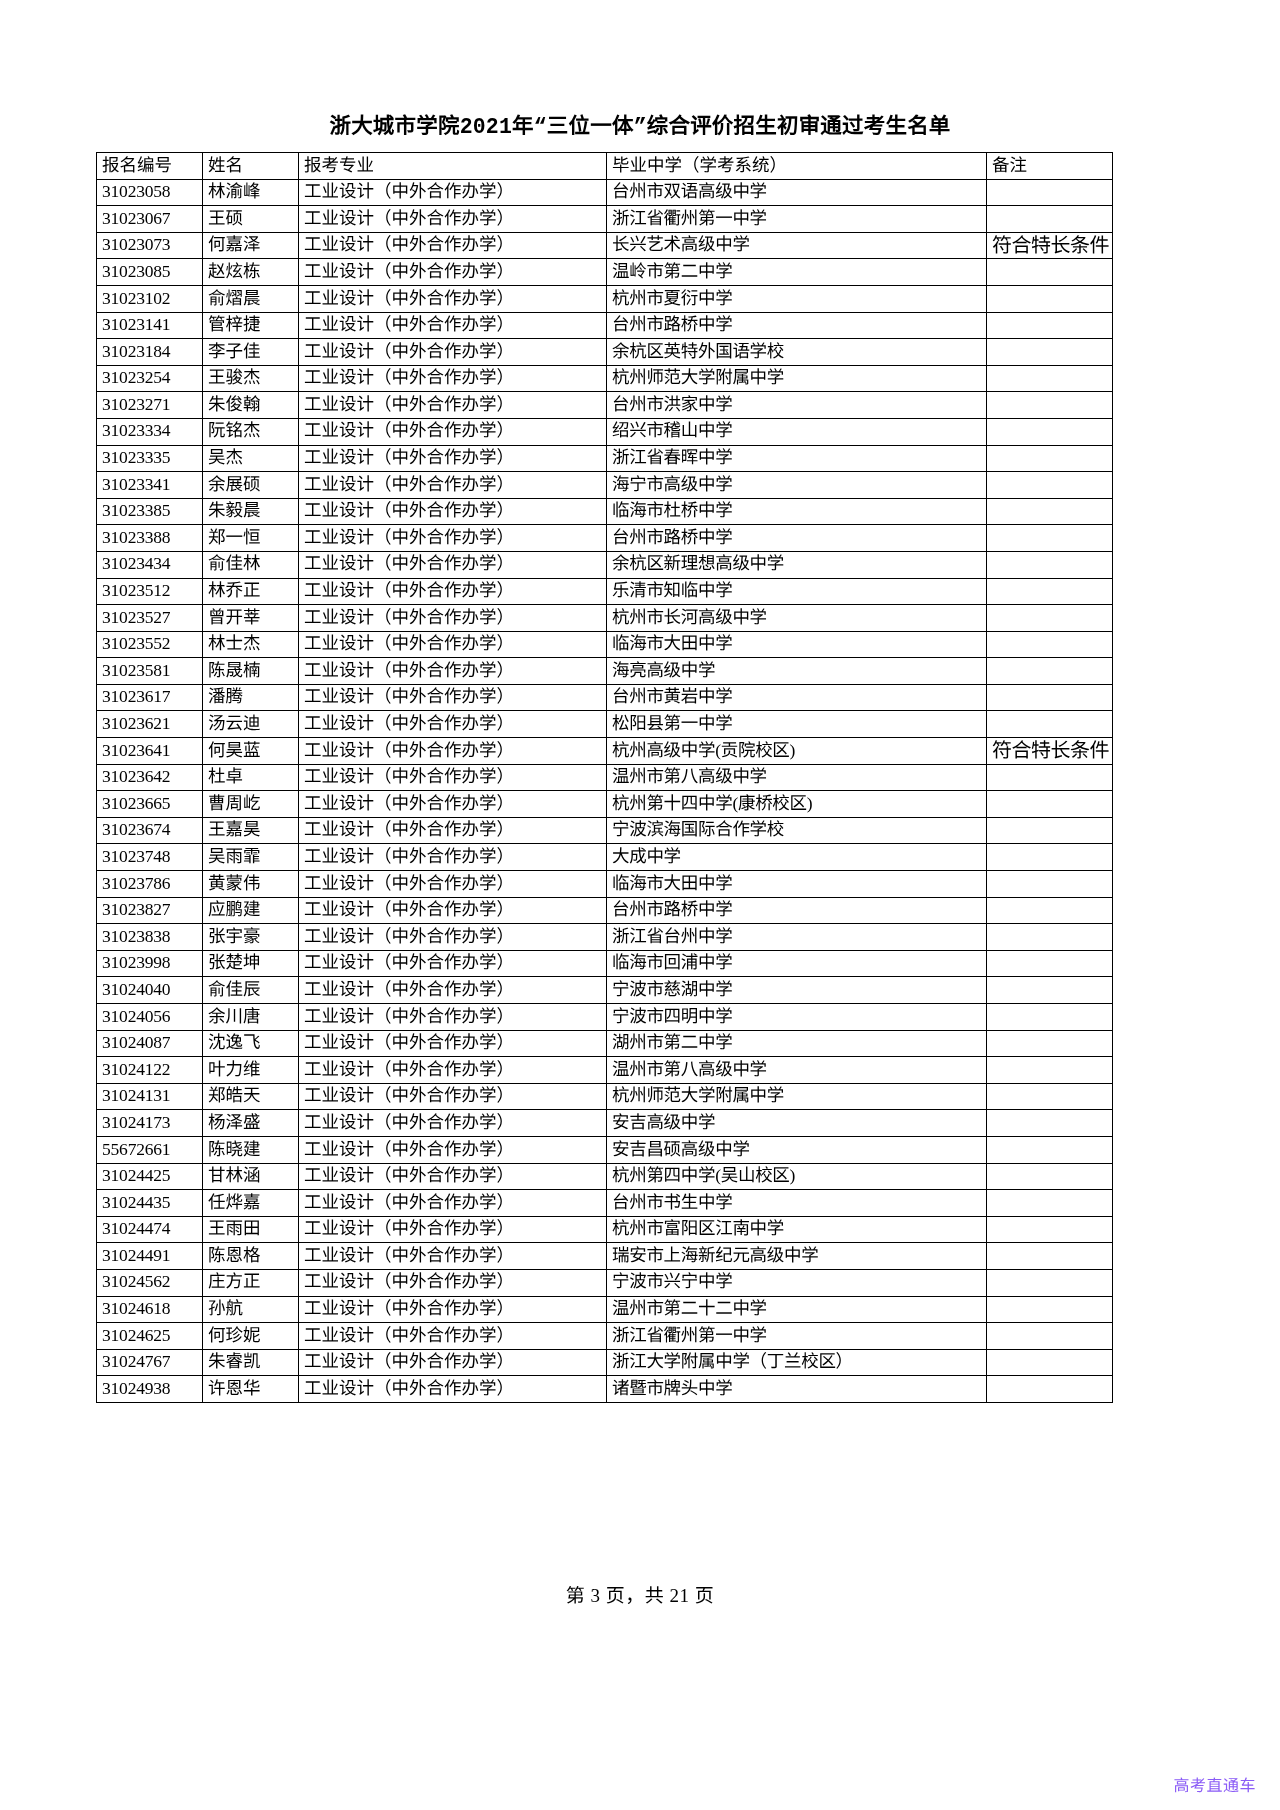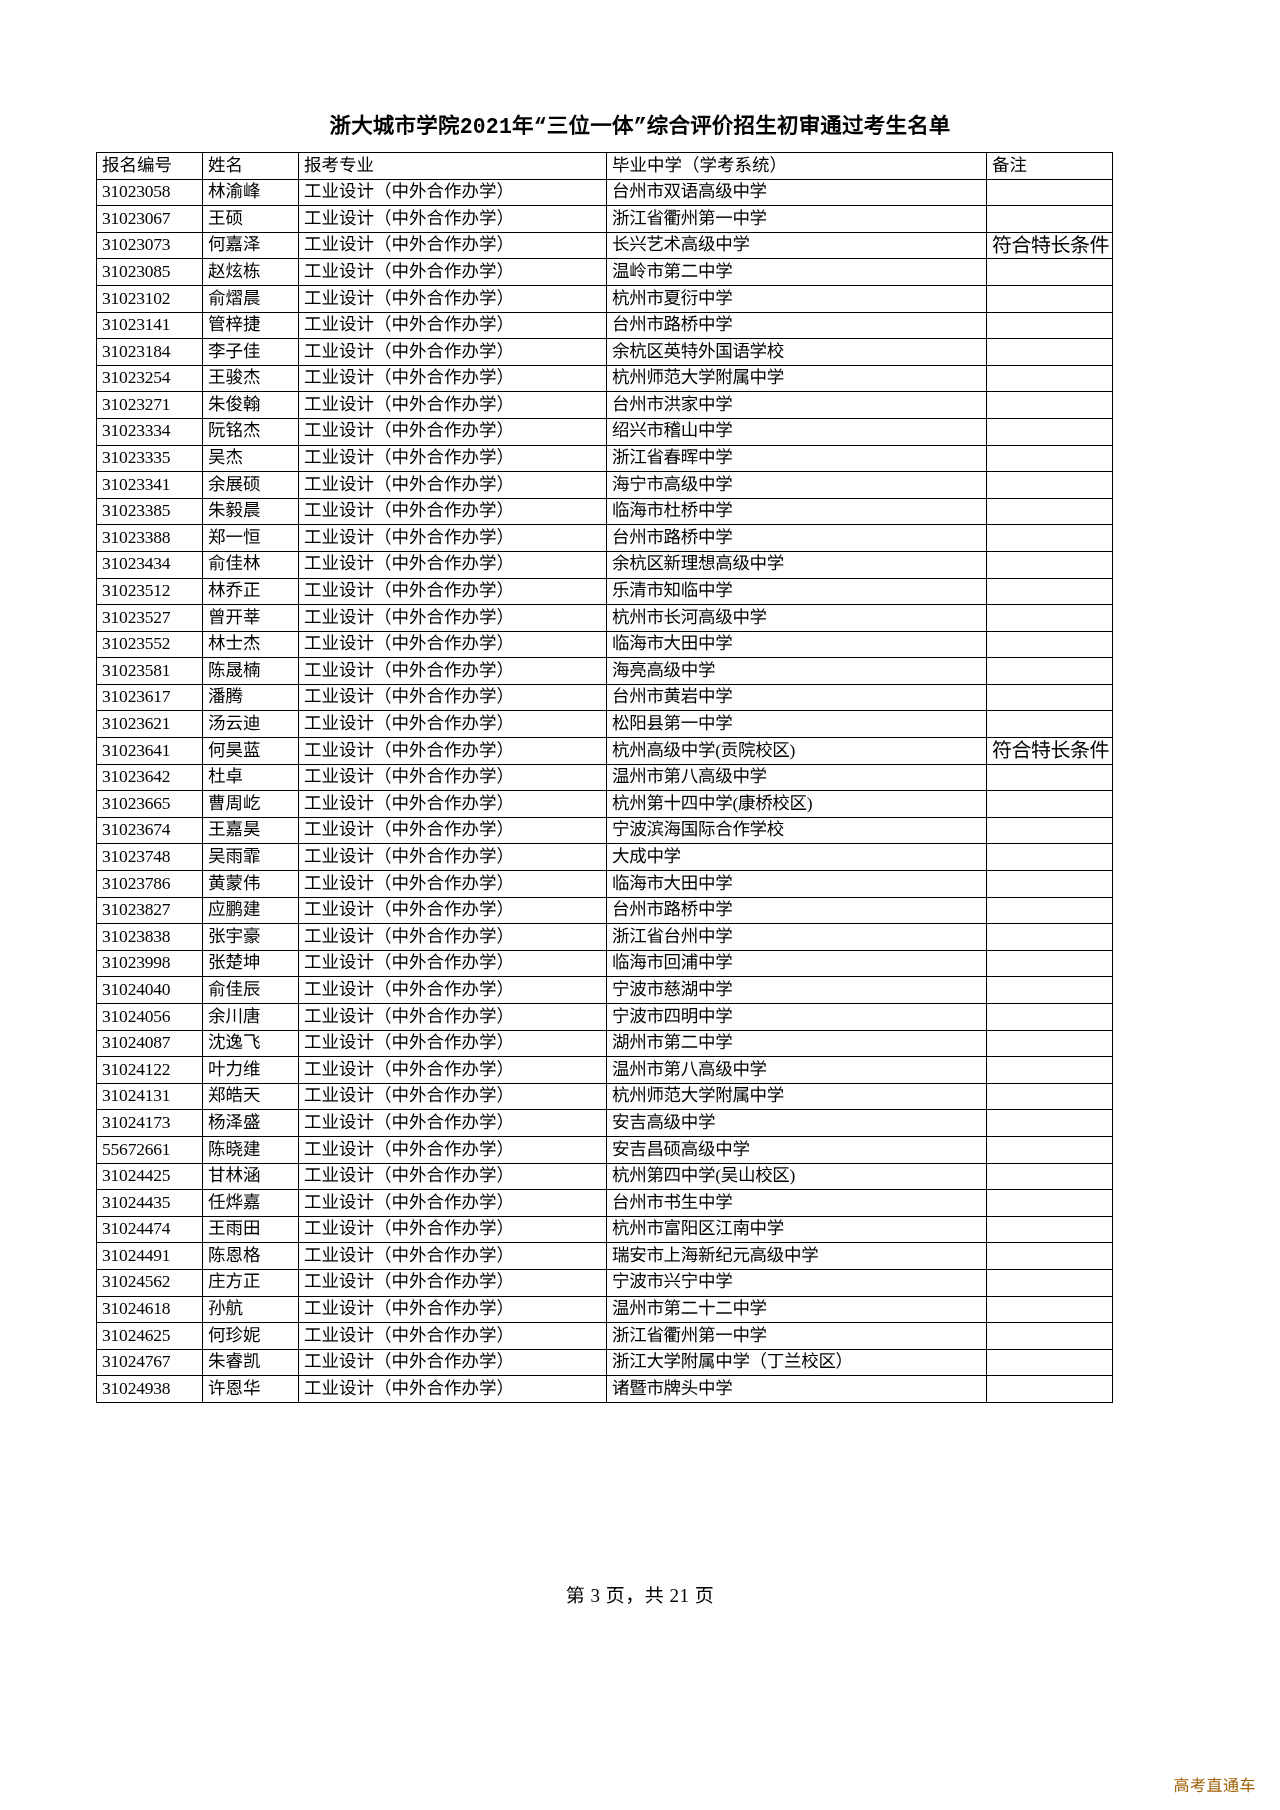--- a/index.html
+++ b/index.html
@@ -90,21 +90,21 @@
     font-size: 19px;
     letter-spacing: 0.5px;
     font-family: "Liberation Serif", "DejaVu Serif", serif;
     margin-top: 13px;
   }
   .watermark {
     position: absolute;
     right: 24px;
     bottom: 14px;
     font-size: 16px;
-    color: #a16207;
+    color: #8b5cf6;
     font-family: "Liberation Sans", "DejaVu Sans", sans-serif;
     letter-spacing: 0.5px;
   }
 </style>
 </head>
 <body>
 
 <div class="page">
 
   <div class="doc-title">浙大城市学院2021年“三位一体”综合评价招生初审通过考生名单</div>

